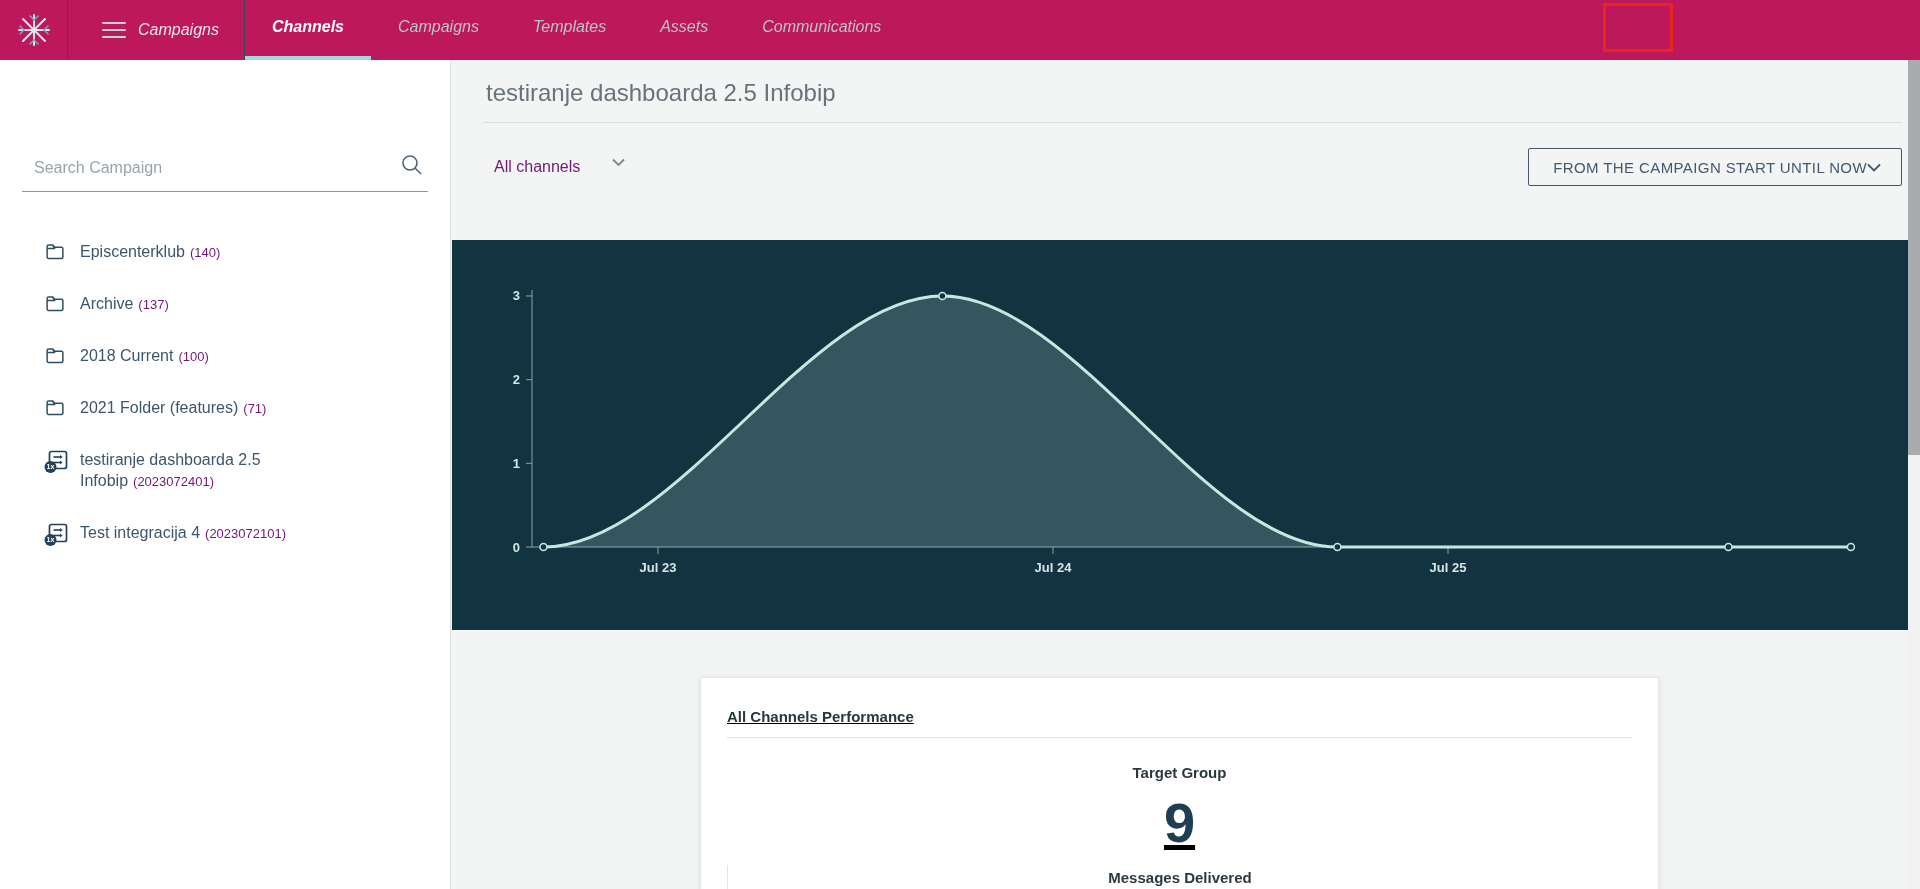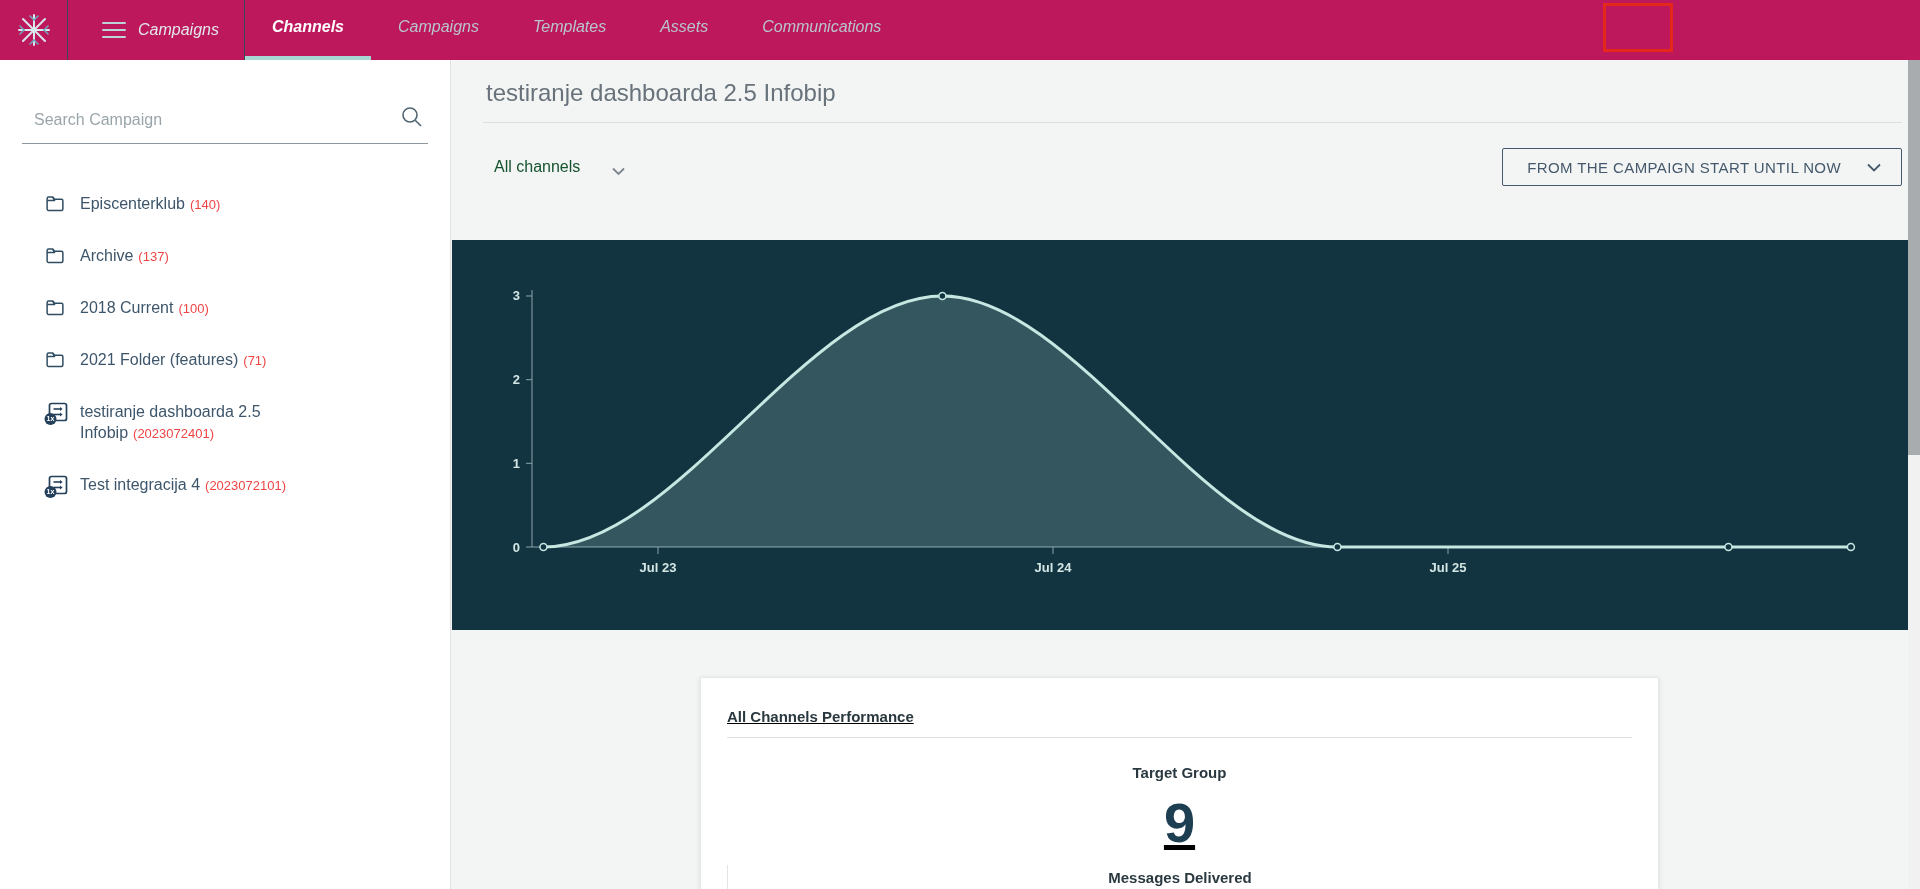--- a/index.html
+++ b/index.html
@@ -26,37 +26,37 @@
   .nav-right { position:absolute; top:0; right:0; height:53px; }
   .annotation-box { position:absolute; left:1603px; top:3px; width:70px; height:49px; border:3px solid #e5271c; z-index:9; }
   
   .sidebar {
     position:absolute; top:53px; left:0; width:451px; bottom:0;
     background:#ffffff; border-right:1px solid #dfe2e3;
   }
   .search-box { margin:52px 22px 0 22px; border-bottom:1px solid #8d979e; padding-bottom:14px; position:relative; }
   .search-box input {
     border:none; outline:none; width:100%; padding:6px 36px 0 12px;
-    font-size:16px; color:#39454c; font-family:"Liberation Sans",sans-serif; background:transparent;
+    font-size:16px; color:#39454c; font-family:"Liberation Sans",sans-serif; background:transparent;margin-top:48px;
   }
   .search-box input::placeholder { color:#9aa5ab; }
   .search-icon { position:absolute; right:4px; bottom:10px; cursor:pointer; }
   .campaign-list { margin-top:34px; }
   .item { display:flex; align-items:flex-start; padding:15px 20px 15px 44px; cursor:pointer; }
   .item .icon-box { width:26px; flex:0 0 26px; margin-right:10px; display:flex; justify-content:flex-start; }
   .item-text { width:300px; font-size:16px; line-height:21px; color:#3d566b; }
-  .item-count { font-size:13px; color:#ef4444; margin-left:5px; }
+  .item-count { font-size:13px; color:#701a75; margin-left:5px; }
   
   .main { position:absolute; left:452px; top:53px; right:12px; bottom:0; }
   .page-title { margin:26px 0 0 34px; font-size:24px; font-weight:400; color:#68727a; }
   .title-divider { margin:15px 0 0 31px; width:1419px; height:1px; background:#dcdee0; }
   .controls { display:flex; align-items:center; justify-content:space-between; margin:25px 6px 0 42px; }
-  .channel-filter { display:flex; align-items:flex-end; gap:32px; font-size:16px; color:#14532d; cursor:pointer; }
+  .channel-filter { display:flex; align-items:flex-start; gap:32px; font-size:16px; color:#701a75; cursor:pointer; }
   .date-range-btn {
-    display:flex; align-items:center; gap:26px; height:38px; padding:0 20px 0 24px;
+    display:flex; align-items:center; height:38px; padding:0 20px 0 24px;
     border:1px solid #44596b; border-radius:2px; background:transparent;
     font-family:"Liberation Sans",sans-serif; font-size:15px; letter-spacing:0.4px; color:#44596b; cursor:pointer;
   }
   
   .chart-wrap { position:absolute; left:0; right:0; top:187px; height:390px; background:#123440; }
   .chart-wrap svg { display:block; }
   
   .perf-card {
     position:absolute; left:248px; top:624px; width:959px; height:215px;
     background:#ffffff; border:1px solid #e5e7e8; box-shadow:0 1px 5px rgba(0,0,0,0.10);text-decoration:underline;

